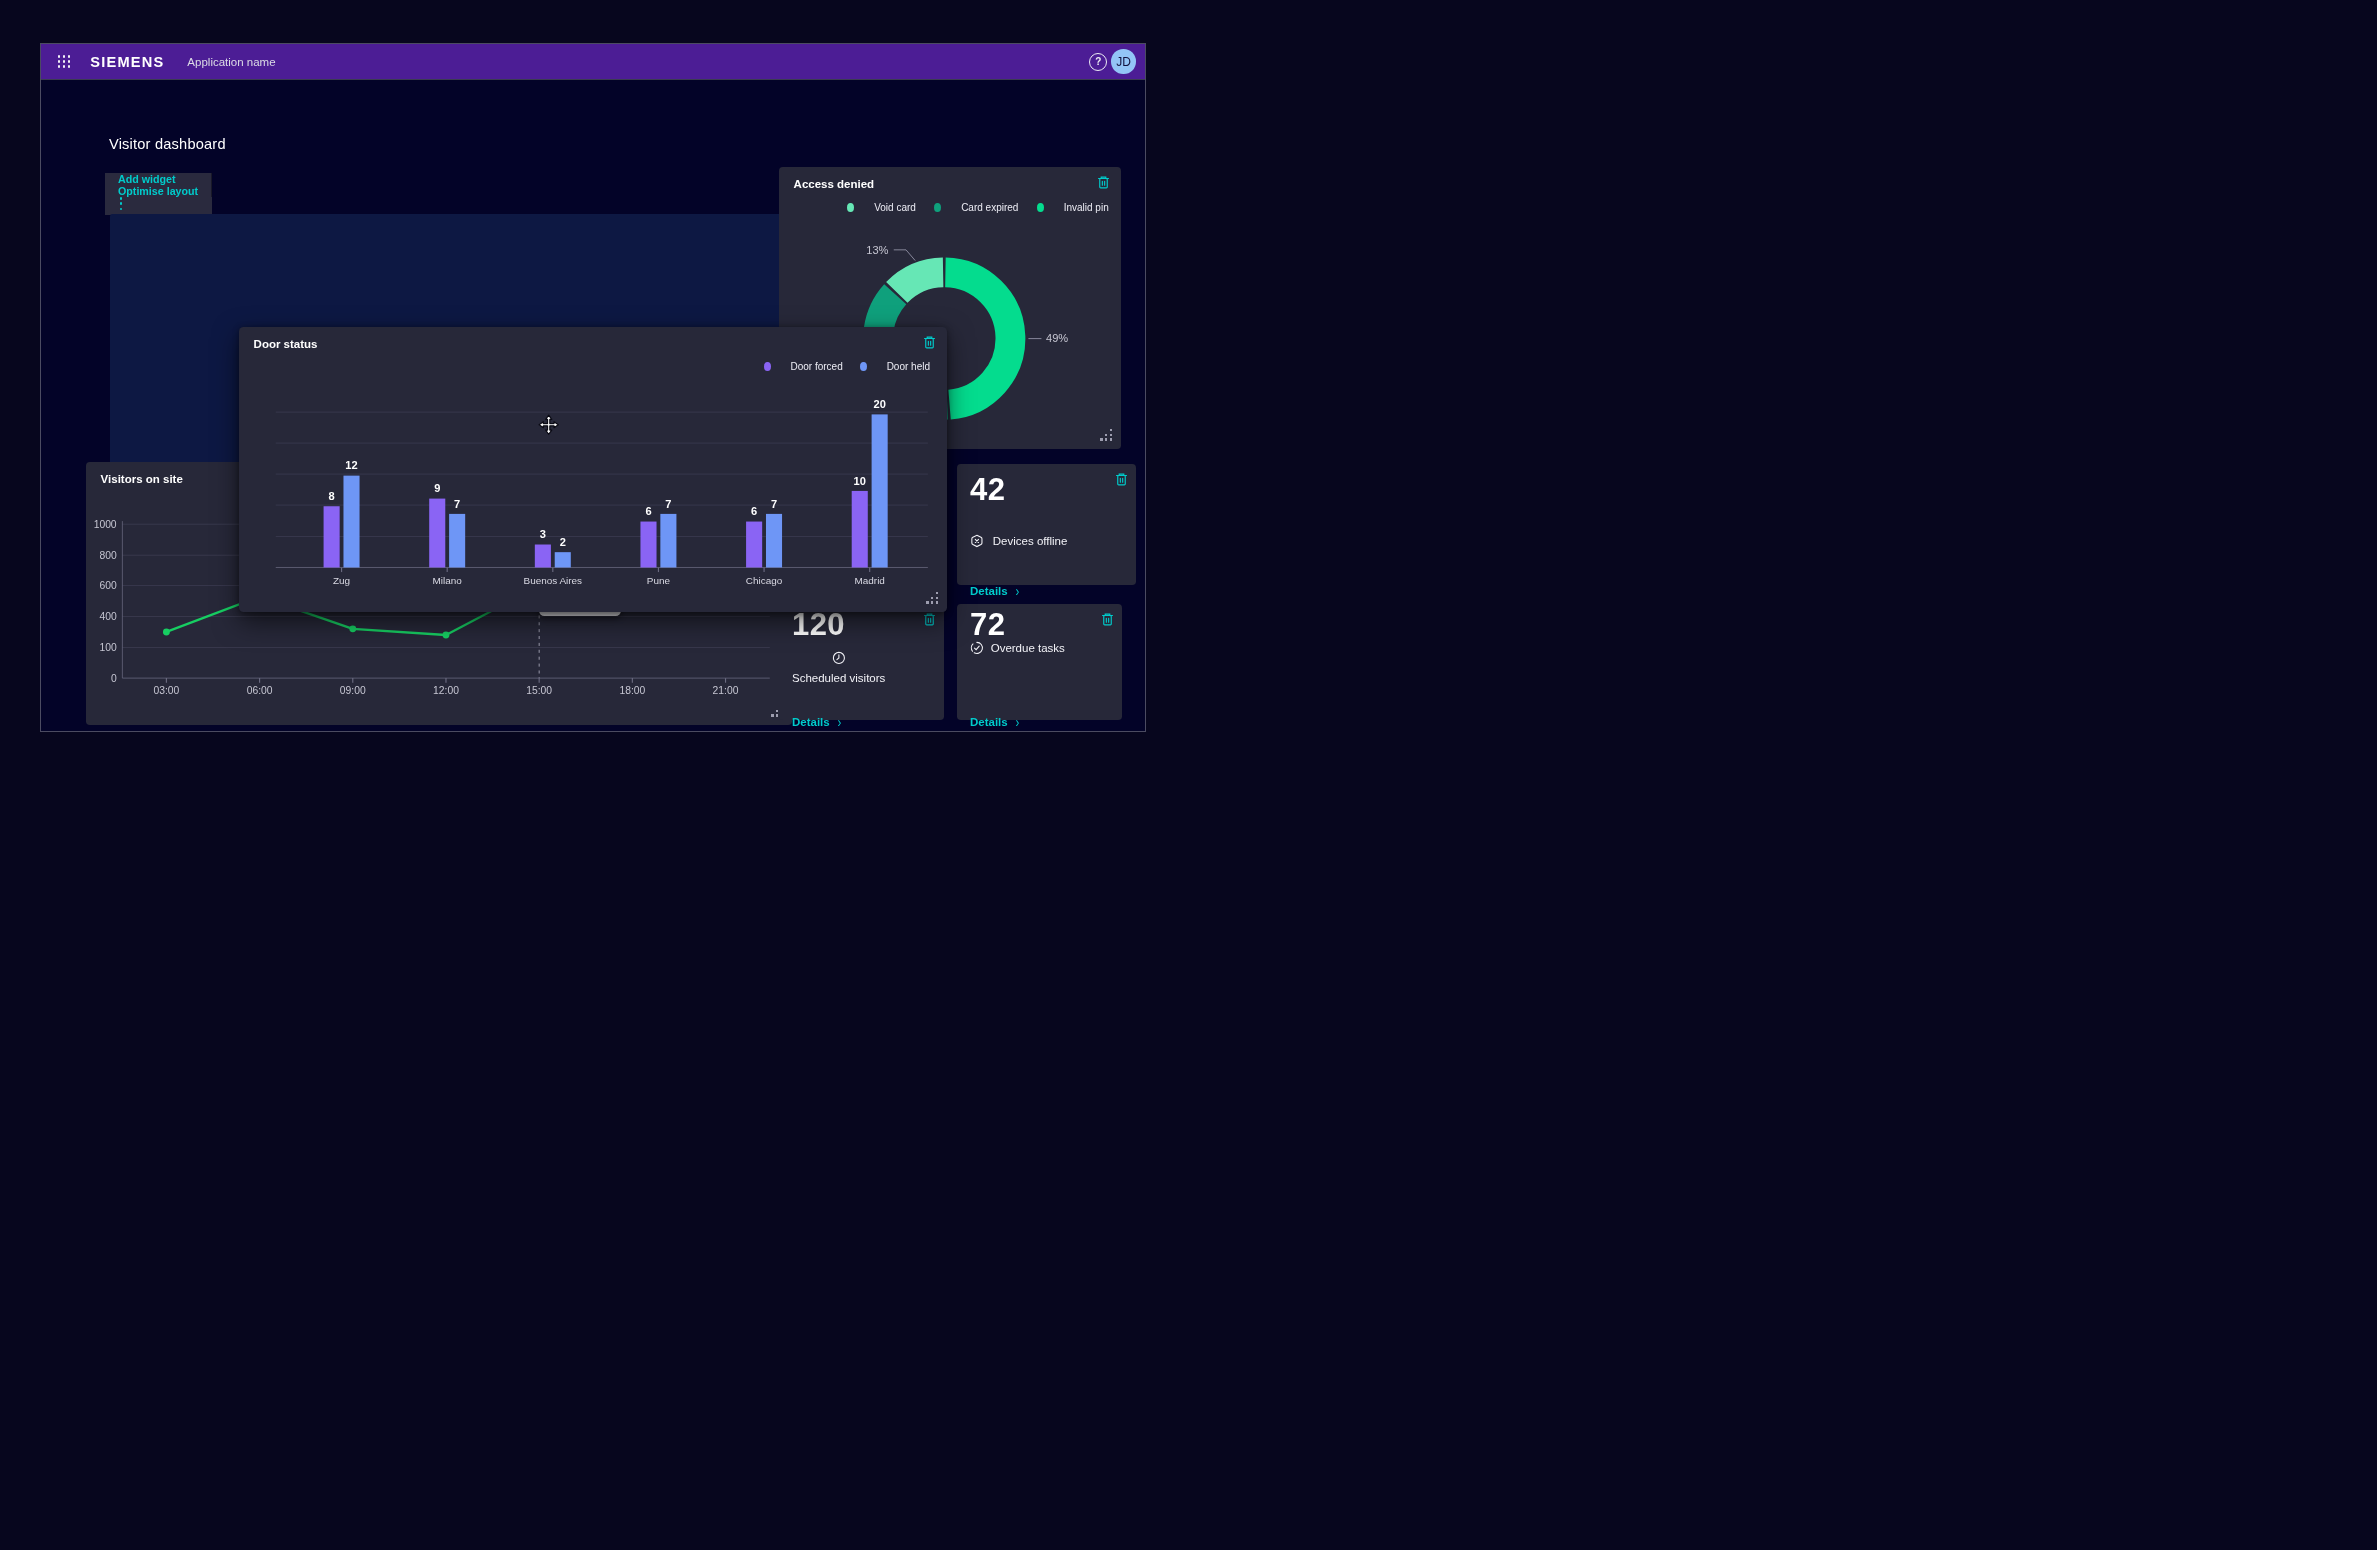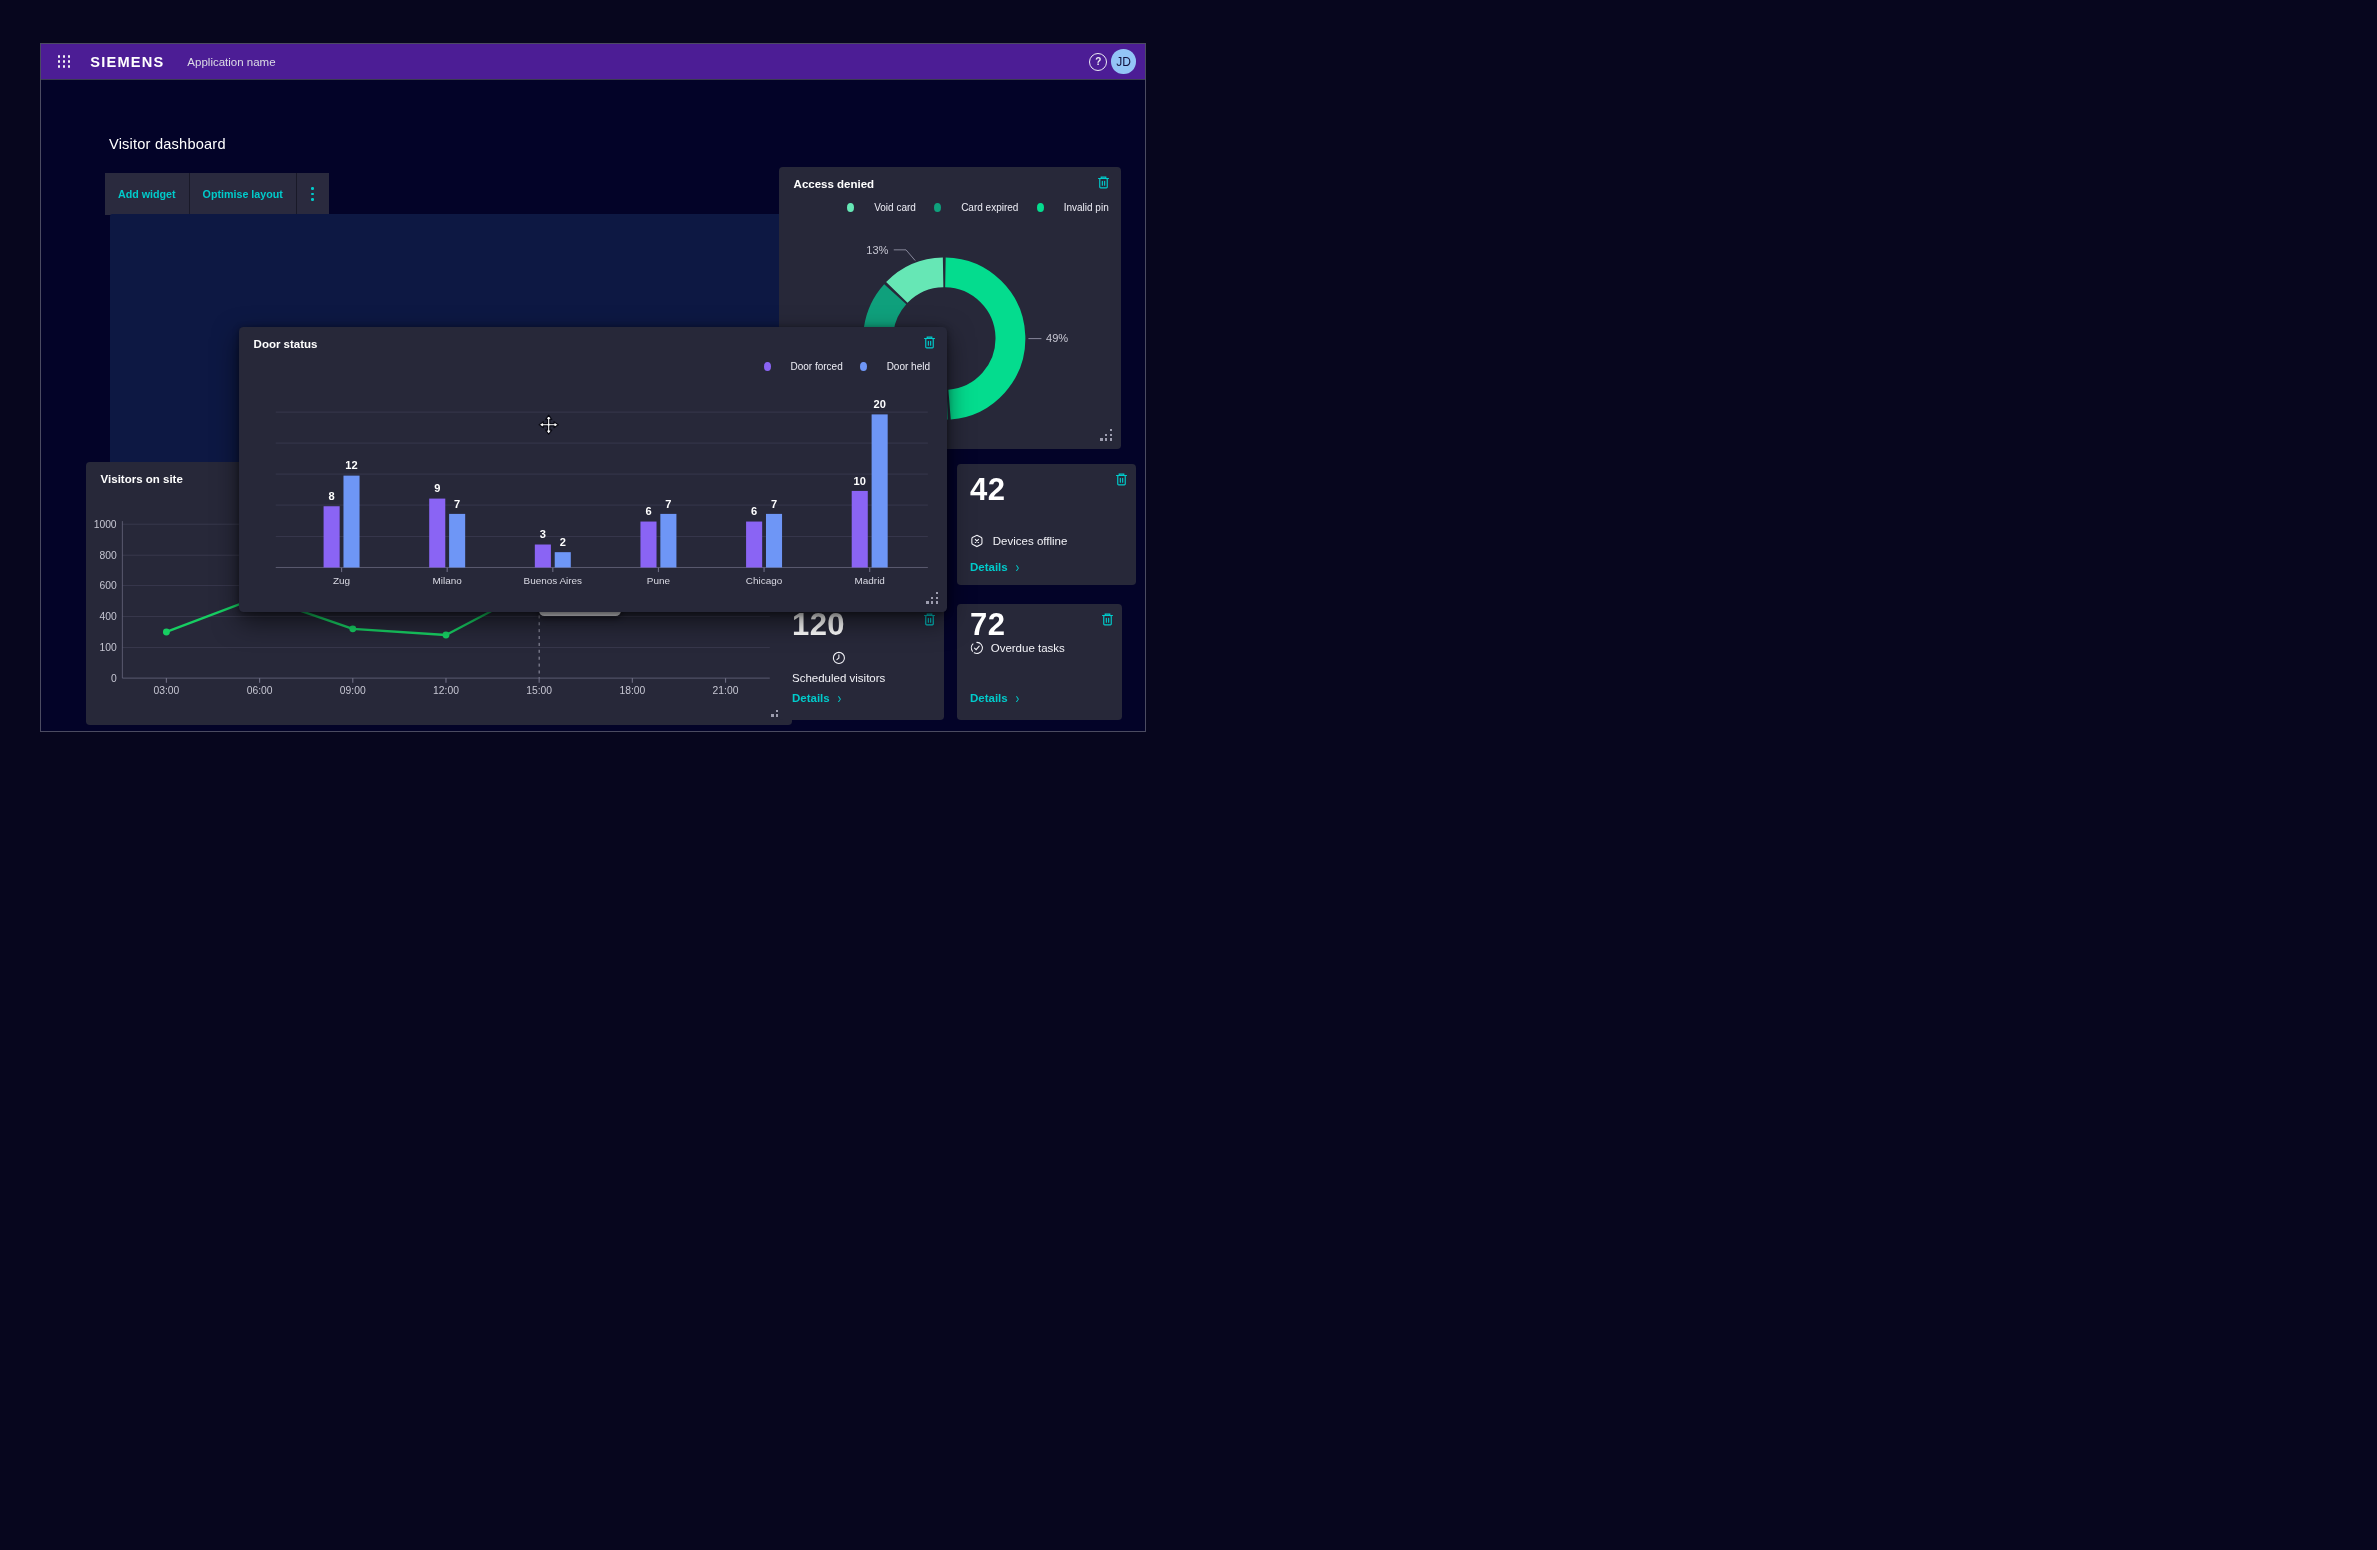--- a/index.html
+++ b/index.html
@@ -13,21 +13,21 @@
   .waffle i{width:2.3px;height:2.3px;border-radius:50%;background:#F2F2F7;}
   .brand{margin-left:20px;color:#fff;font-weight:700;font-size:14.6px;letter-spacing:1.2px;}
   .appname{margin-left:23px;color:#DCDCE6;font-size:11.5px;font-weight:400;}
   .appbar-right{margin-left:auto;display:flex;align-items:center;margin-right:9.2px;}
   .help{width:16px;height:16px;border:1.2px solid #ECECF4;border-radius:50%;color:#ECECF4;
     font-size:10px;display:flex;align-items:center;justify-content:center;font-weight:700;}
   .avatar{width:24.5px;height:24.5px;border-radius:50%;background:#93C5F7;color:#12123E;
     font-size:12px;font-weight:400;display:flex;align-items:center;justify-content:center;margin-left:4px;}
   
   .page-title{position:absolute;left:68px;top:92px;color:#FFF;font-size:14.6px;font-weight:400;letter-spacing:0.2px;}
-  .toolbar{position:absolute;left:64px;top:129px;height:42px;display:flex;background:#2A2A3E;}
+  .toolbar{position:absolute;left:64px;top:129px;height:42px;display:flex;background:#2A2A3E;flex-direction:column;}
   .tbtn{display:flex;align-items:center;padding:0 13px;color:#00CBCB;font-size:10.7px;font-weight:700;
     border-right:0.8px solid #191928;cursor:pointer;}
   .tbtn:last-child{border-right:none;}
   .kebab{display:flex;flex-direction:column;gap:2.7px;padding:0 14.6px;justify-content:center;cursor:pointer;}
   .kebab i{width:2.7px;height:2.7px;border-radius:50%;background:#00CBCB;}
   .actions{position:absolute;right:59px;top:129px;display:flex;gap:6.9px;}
   .btn{height:27px;min-width:93px;box-sizing:border-box;border-radius:2.3px;font-size:10.7px;font-weight:700;
     display:flex;align-items:center;justify-content:center;cursor:pointer;}
   .btn.ghost{border:0.8px solid #00CBCB;color:#00CBCB;background:transparent;}
   .btn.primary{background:#00C8C2;color:#08142E;border:none;}
@@ -40,21 +40,21 @@
     display:grid;grid-template-columns:repeat(3,2.3px);grid-template-rows:repeat(3,2.3px);gap:2.3px;cursor:nwse-resize;}
   .rsz i{width:2.3px;height:2.3px;background:#9D9DAF;}
   .rsz i.h{visibility:hidden;}
   .legend{position:absolute;display:flex;align-items:center;gap:18.4px;}
   .litem{display:flex;align-items:center;gap:20px;color:#ECECF4;font-size:10px;}
   .ldot{width:6.9px;height:9.2px;border-radius:50%;}
   
   .big-num{position:absolute;left:13px;color:#FFF;font-size:31px;font-weight:700;letter-spacing:0.4px;}
   .card-label{position:absolute;left:13px;display:flex;align-items:center;gap:6.9px;color:#F2F2F7;font-size:11.5px;}
   .details{position:absolute;left:13px;display:flex;align-items:flex-end;gap:7.7px;color:#00CBCB;
-    font-size:11.5px;font-weight:700;cursor:pointer;}
+    font-size:11.5px;font-weight:700;cursor:pointer;margin-top:24px;}
   .details .chev{font-size:11.5px;font-weight:400;transform:scaleY(1.25);}
   .tooltip{position:absolute;background:#EDEDF2;color:#141436;font-size:10px;border-radius:5.4px;
     display:flex;align-items:center;justify-content:center;box-shadow:0 2.3px 6.9px rgba(0,0,0,.45);}
   .door{left:198px;top:283px;width:708px;height:285px;z-index:6;border-radius:4.6px;
     box-shadow:0 9.2px 26px rgba(0,0,0,.55),0 1.5px 6.1px rgba(0,0,0,.4);}
   .cursor-move{position:absolute;left:538px;top:414px;z-index:20;pointer-events:none;}
   svg text{font-family:"Liberation Sans",sans-serif;}
 </style>
 </head>
 <body>

